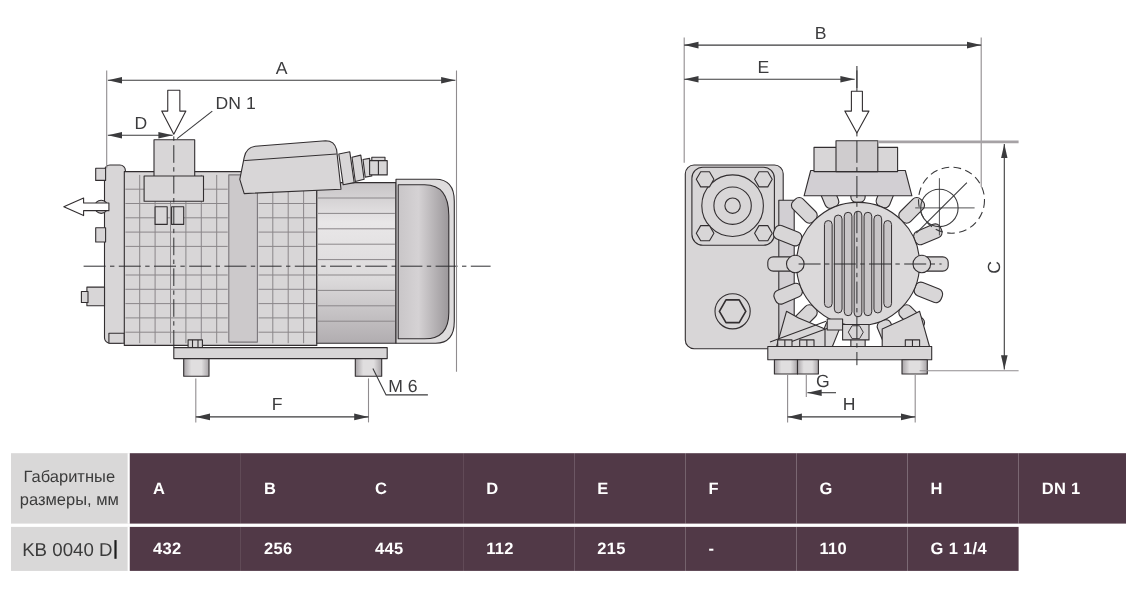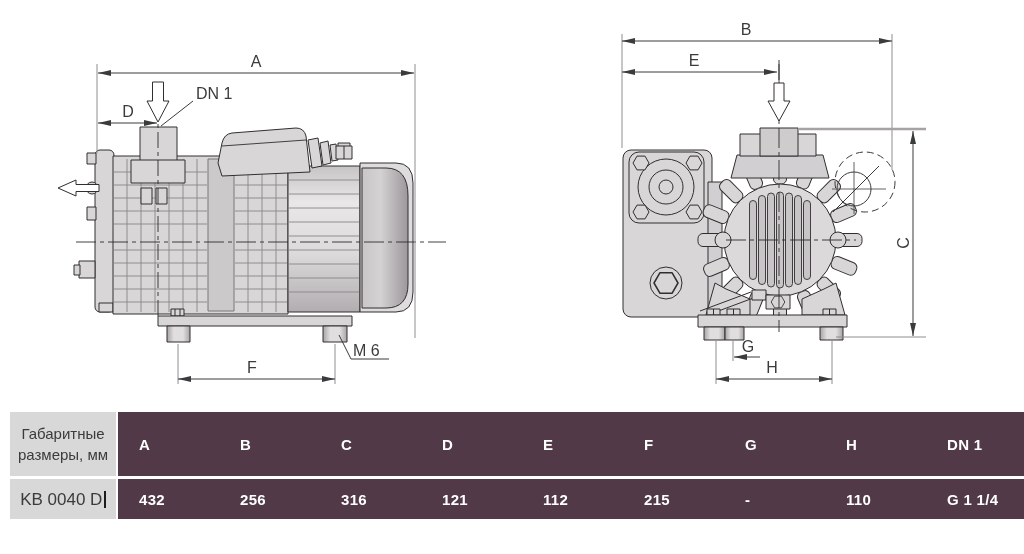--- a/index.html
+++ b/index.html
@@ -305,24 +305,21 @@
     <span>KB 0040 D</span>
         <span class="caret"></span>
   </div>
   <div class="cell dark">
         <span>432</span>
       </div>
   <div class="cell dark">
         <span>256</span>
       </div>
   <div class="cell dark">
-        <span>316</span>
-      </div>
-  <div class="cell dark">
-        <span>121</span>
+        <span>445</span>
       </div>
   <div class="cell dark">
         <span>112</span>
       </div>
   <div class="cell dark">
         <span>215</span>
       </div>
   <div class="cell dark">
         <span>-</span>
       </div>

